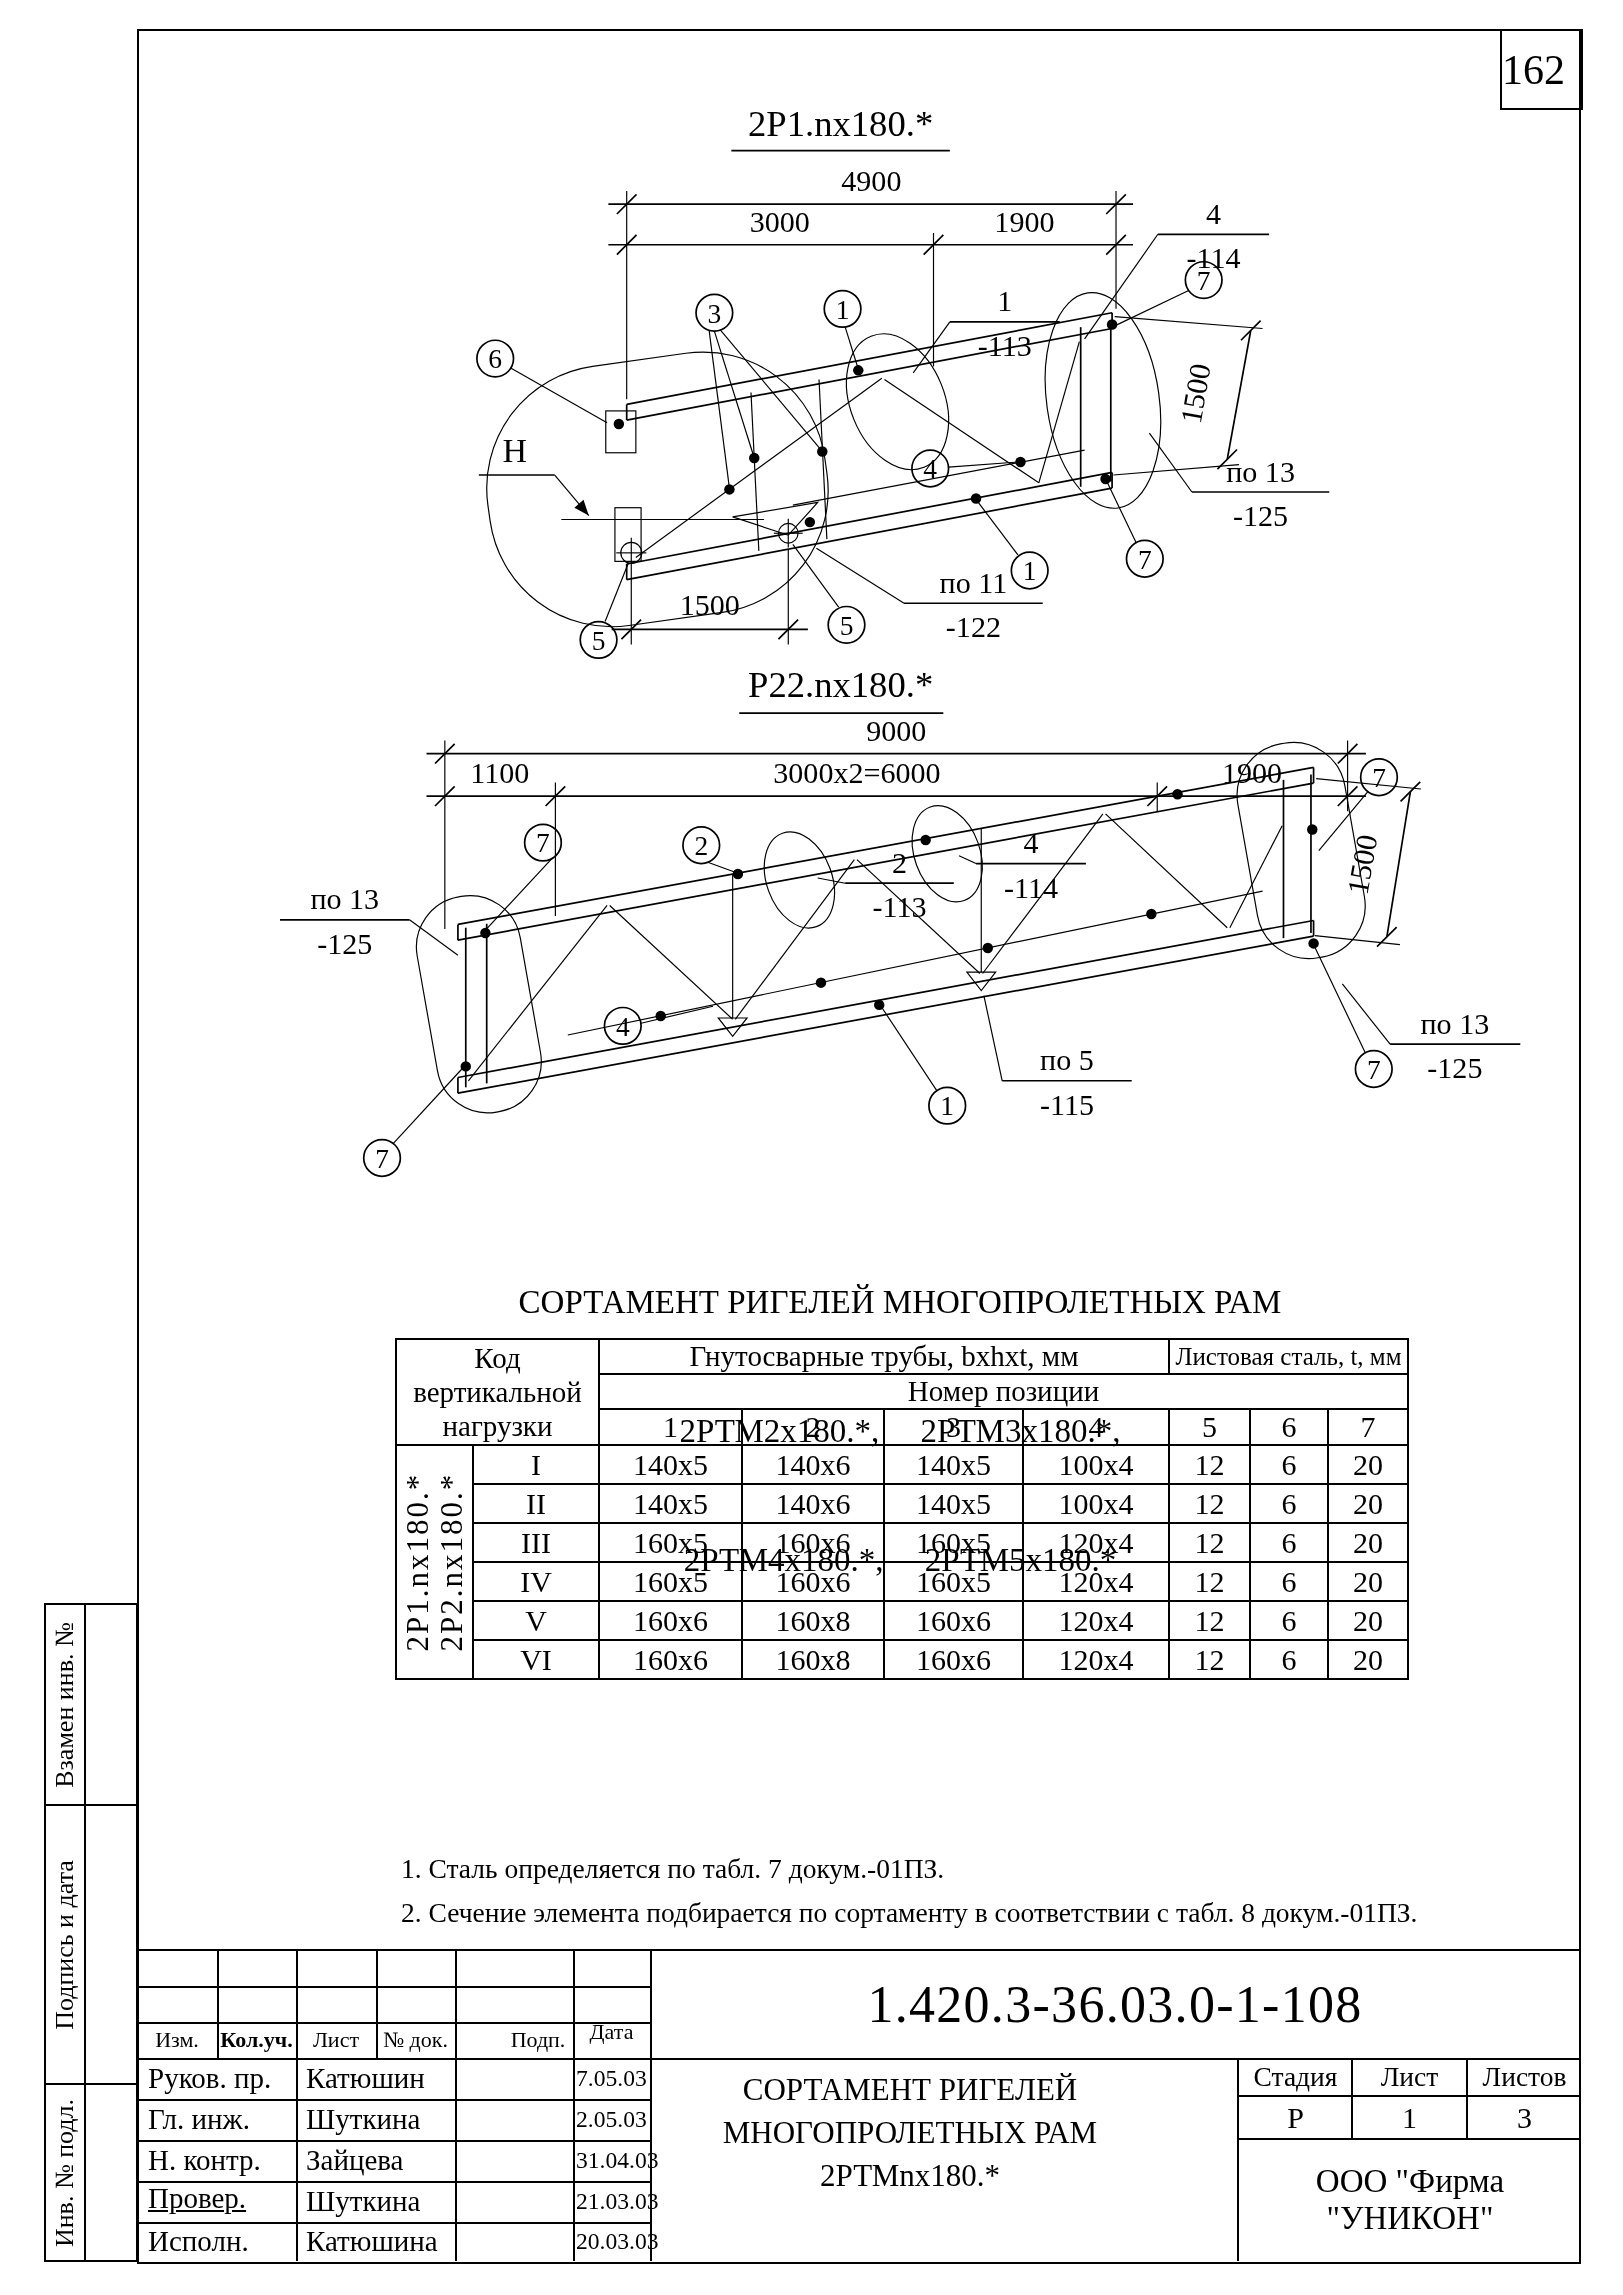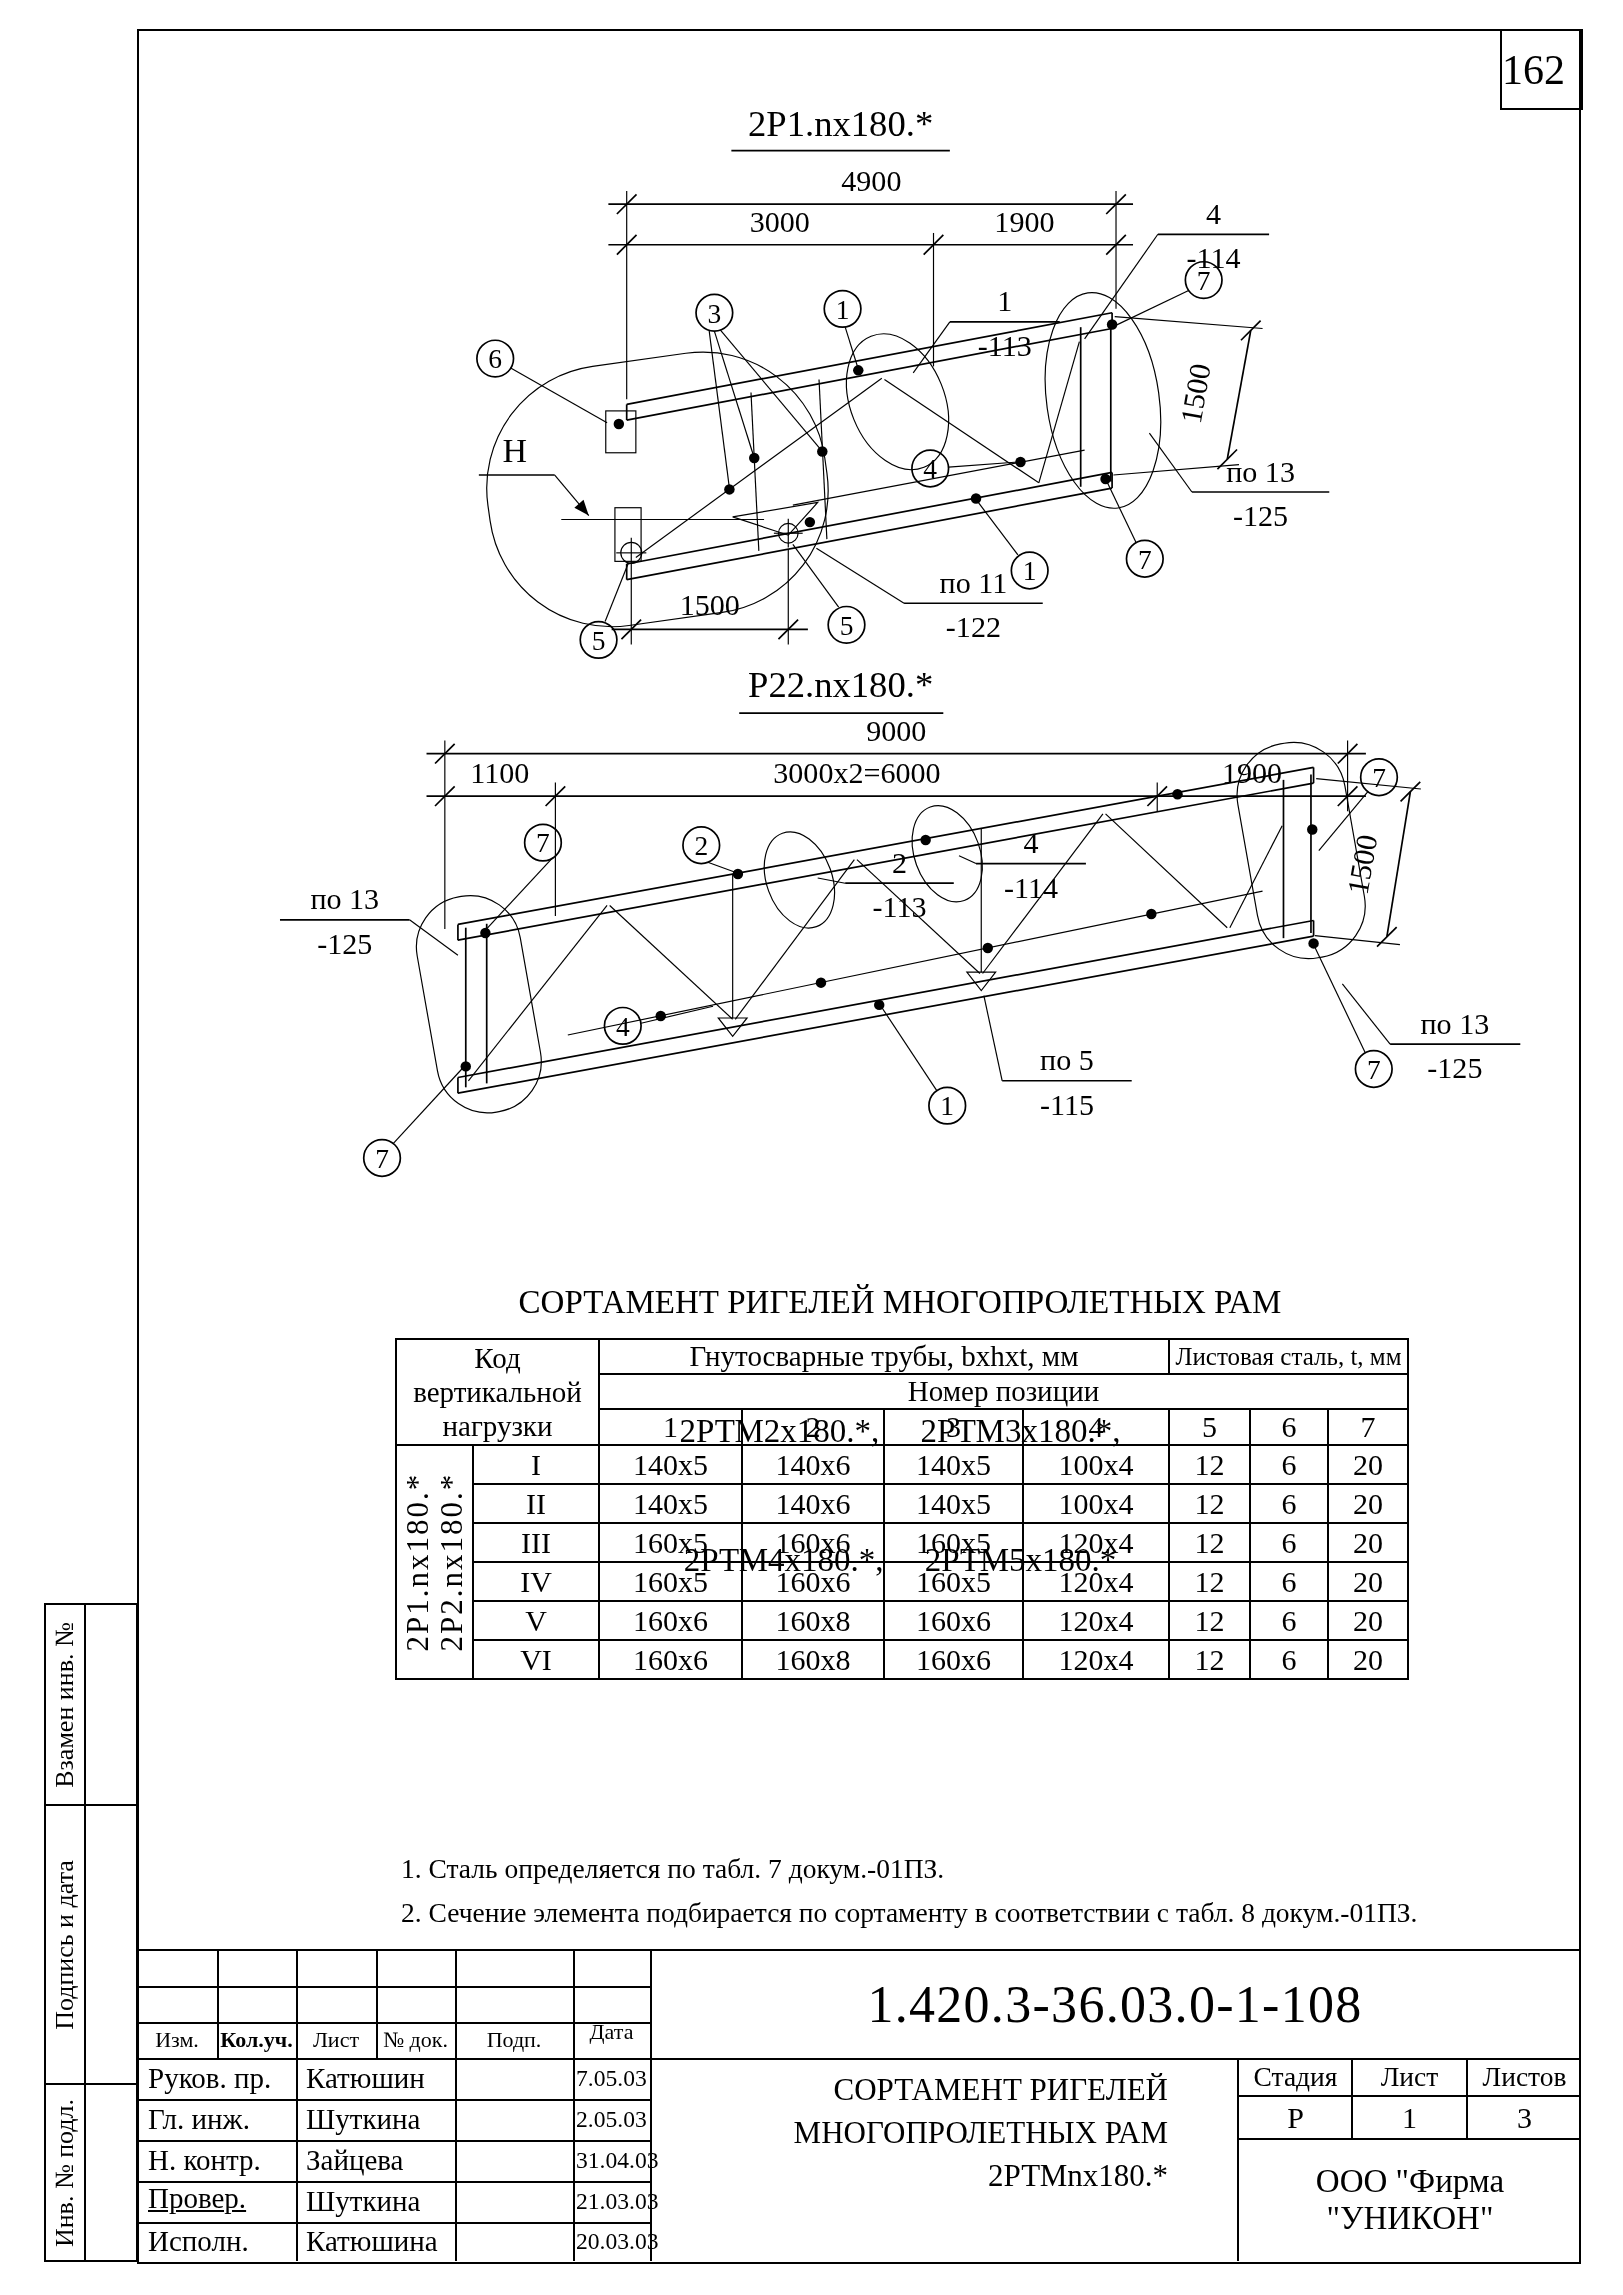--- a/index.html
+++ b/index.html
@@ -478,42 +478,42 @@
   <div class="abs tbline" style="left:1237px;top:2058px;width:2px;height:203px;"></div>
   <div class="abs tbline" style="left:1351px;top:2058px;width:2px;height:80px;"></div>
   <div class="abs tbline" style="left:1466px;top:2058px;width:2px;height:80px;"></div>
   <div class="abs tbline" style="left:1237px;top:2095px;width:344px;height:2px;"></div>
   <div class="abs tbline" style="left:1237px;top:2138px;width:344px;height:2px;"></div>
 
   <div class="abs tbtext c" style="left:137px;top:2022px;width:80px;height:36px;font-size:22px;">Изм.</div>
   <div class="abs tbtext c" style="left:217px;top:2022px;width:79px;height:36px;font-size:22px;font-weight:bold;">Кол.уч.</div>
   <div class="abs tbtext c" style="left:296px;top:2022px;width:80px;height:36px;font-size:22px;">Лист</div>
   <div class="abs tbtext c" style="left:376px;top:2022px;width:79px;height:36px;font-size:22px;">№ док.</div>
-  <div class="abs tbtext c" style="left:455px;top:2022px;width:118px;height:36px;font-size:22px;">Подп.</div>
+  <div class="abs tbtext c" style="left:455px;top:2022px;width:118px;height:36px;font-size:22px;padding-left:24px;">Подп.</div>
   <div class="abs tbtext c" style="left:573px;top:2022px;width:77px;height:20px;font-size:22px;">Дата</div>
 
   <div class="abs tbtext" style="left:148px;top:2058px;width:148px;height:41px;font-size:29px;">Руков. пр.</div>
   <div class="abs tbtext" style="left:306px;top:2058px;width:149px;height:41px;font-size:29px;">Катюшин</div>
   <div class="abs tbtext" style="left:576px;top:2058px;width:75px;height:41px;font-size:23.6px;">7.05.03</div>
   <div class="abs tbtext" style="left:148px;top:2099px;width:148px;height:41px;font-size:29px;">Гл. инж.</div>
   <div class="abs tbtext" style="left:306px;top:2099px;width:149px;height:41px;font-size:29px;">Шуткина</div>
   <div class="abs tbtext" style="left:576px;top:2099px;width:75px;height:41px;font-size:23.6px;">2.05.03</div>
   <div class="abs tbtext" style="left:148px;top:2140px;width:148px;height:41px;font-size:29px;">Н. контр.</div>
   <div class="abs tbtext" style="left:306px;top:2140px;width:149px;height:41px;font-size:29px;">Зайцева</div>
   <div class="abs tbtext" style="left:576px;top:2140px;width:75px;height:41px;font-size:23.6px;">31.04.03</div>
   <div class="abs tbtext" style="left:148px;top:2181px;width:148px;height:34px;font-size:29px;text-decoration:underline;">Провер.</div>
   <div class="abs tbtext" style="left:306px;top:2181px;width:149px;height:41px;font-size:29px;">Шуткина</div>
   <div class="abs tbtext" style="left:576px;top:2181px;width:75px;height:41px;font-size:23.6px;">21.03.03</div>
   <div class="abs tbtext" style="left:148px;top:2222px;width:148px;height:39px;font-size:29px;">Исполн.</div>
   <div class="abs tbtext" style="left:306px;top:2222px;width:149px;height:39px;font-size:29px;">Катюшина</div>
   <div class="abs tbtext" style="left:576px;top:2222px;width:75px;height:39px;font-size:23.6px;">20.03.03</div>
 
   <div class="abs tbtext c" style="left:652px;top:1951px;width:926px;height:107px;font-size:52px;letter-spacing:1.3px;">1.420.3-36.03.0-1-108</div>
 
-  <div class="abs" style="left:652px;top:2068px;width:516px;text-align:right;font-size:31px;line-height:43px;">
+  <div class="abs" style="left:652px;top:2068px;width:516px;text-align:center;font-size:31px;line-height:43px;">
     <div>СОРТАМЕНТ РИГЕЛЕЙ</div>
     <div>МНОГОПРОЛЕТНЫХ РАМ</div>
     <div>2РТМnx180.*</div>
   </div>
 
   <div class="abs tbtext c" style="left:1239px;top:2058px;width:113px;height:37px;font-size:27.5px;">Стадия</div>
   <div class="abs tbtext c" style="left:1353px;top:2058px;width:113px;height:37px;font-size:27.5px;">Лист</div>
   <div class="abs tbtext c" style="left:1468px;top:2058px;width:113px;height:37px;font-size:27.5px;">Листов</div>
   <div class="abs tbtext c" style="left:1239px;top:2097px;width:113px;height:41px;font-size:30px;">Р</div>
   <div class="abs tbtext c" style="left:1353px;top:2097px;width:113px;height:41px;font-size:30px;">1</div>

